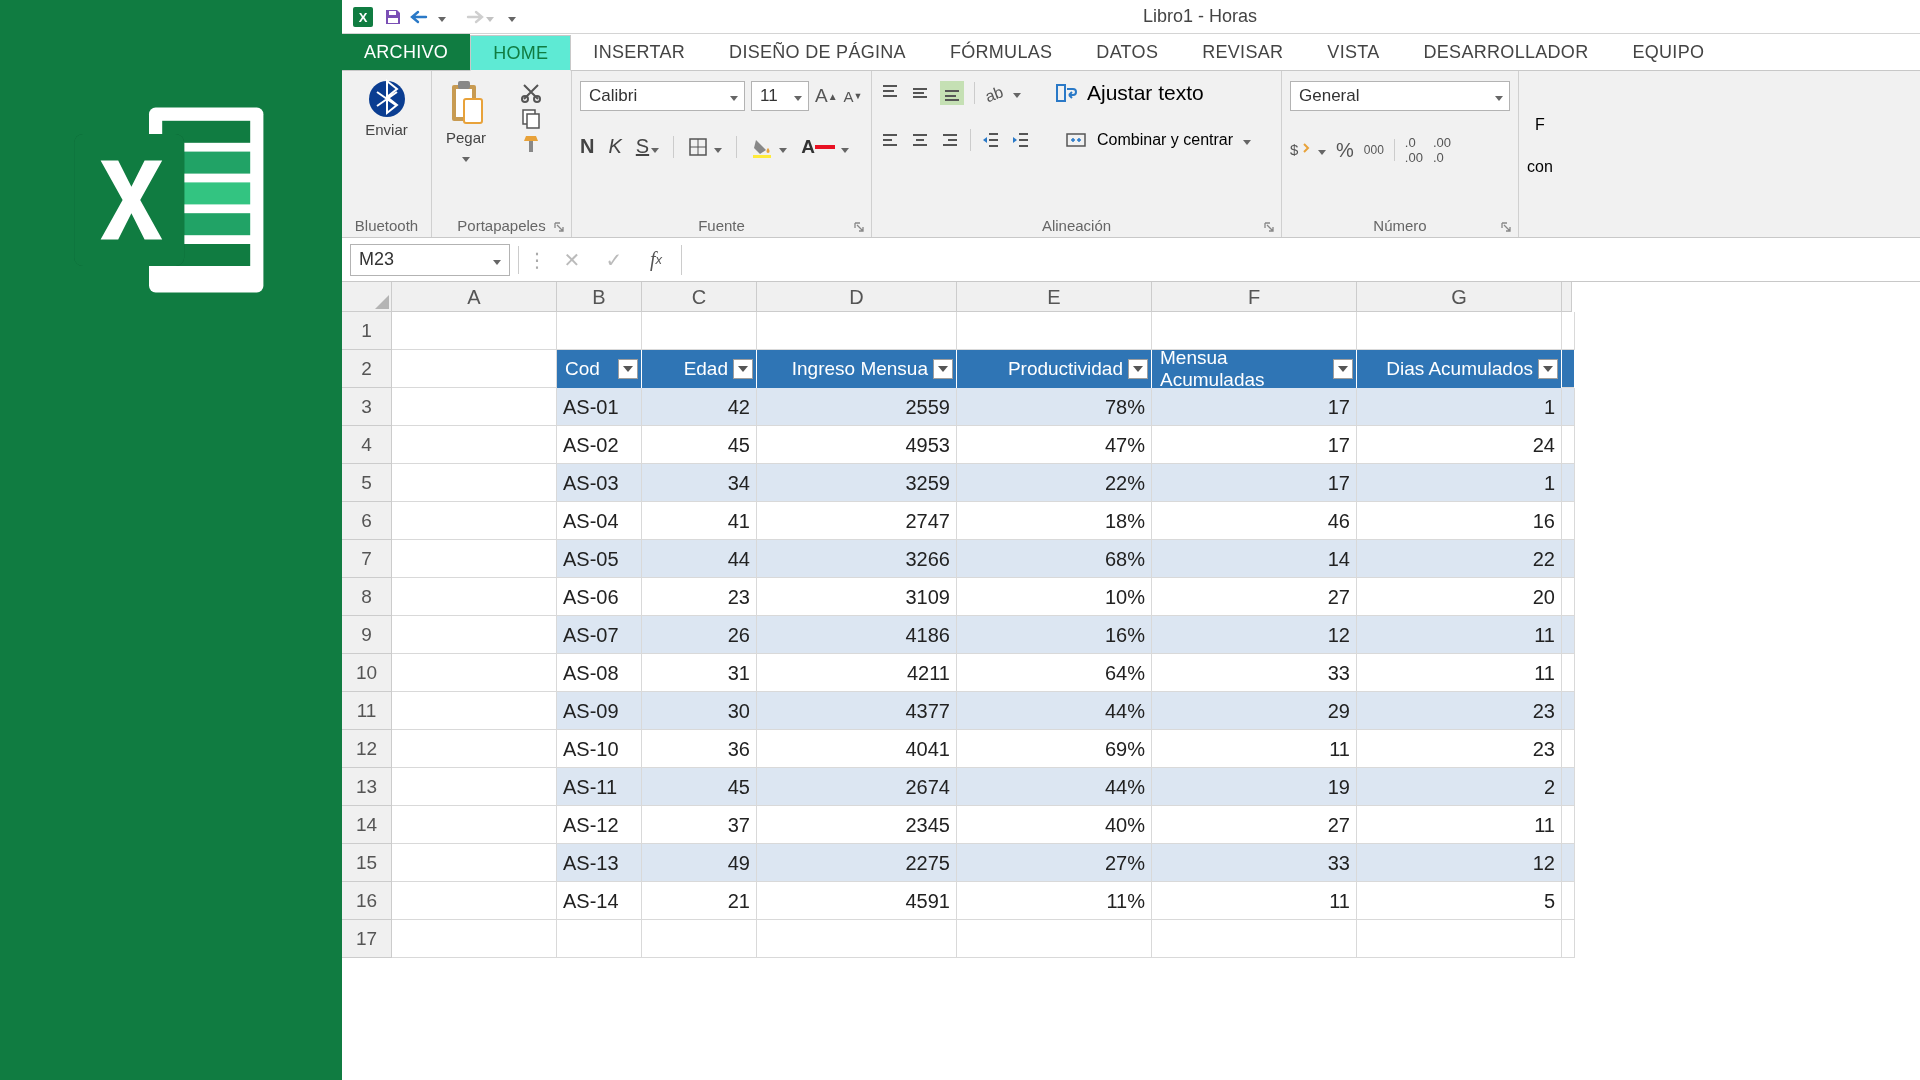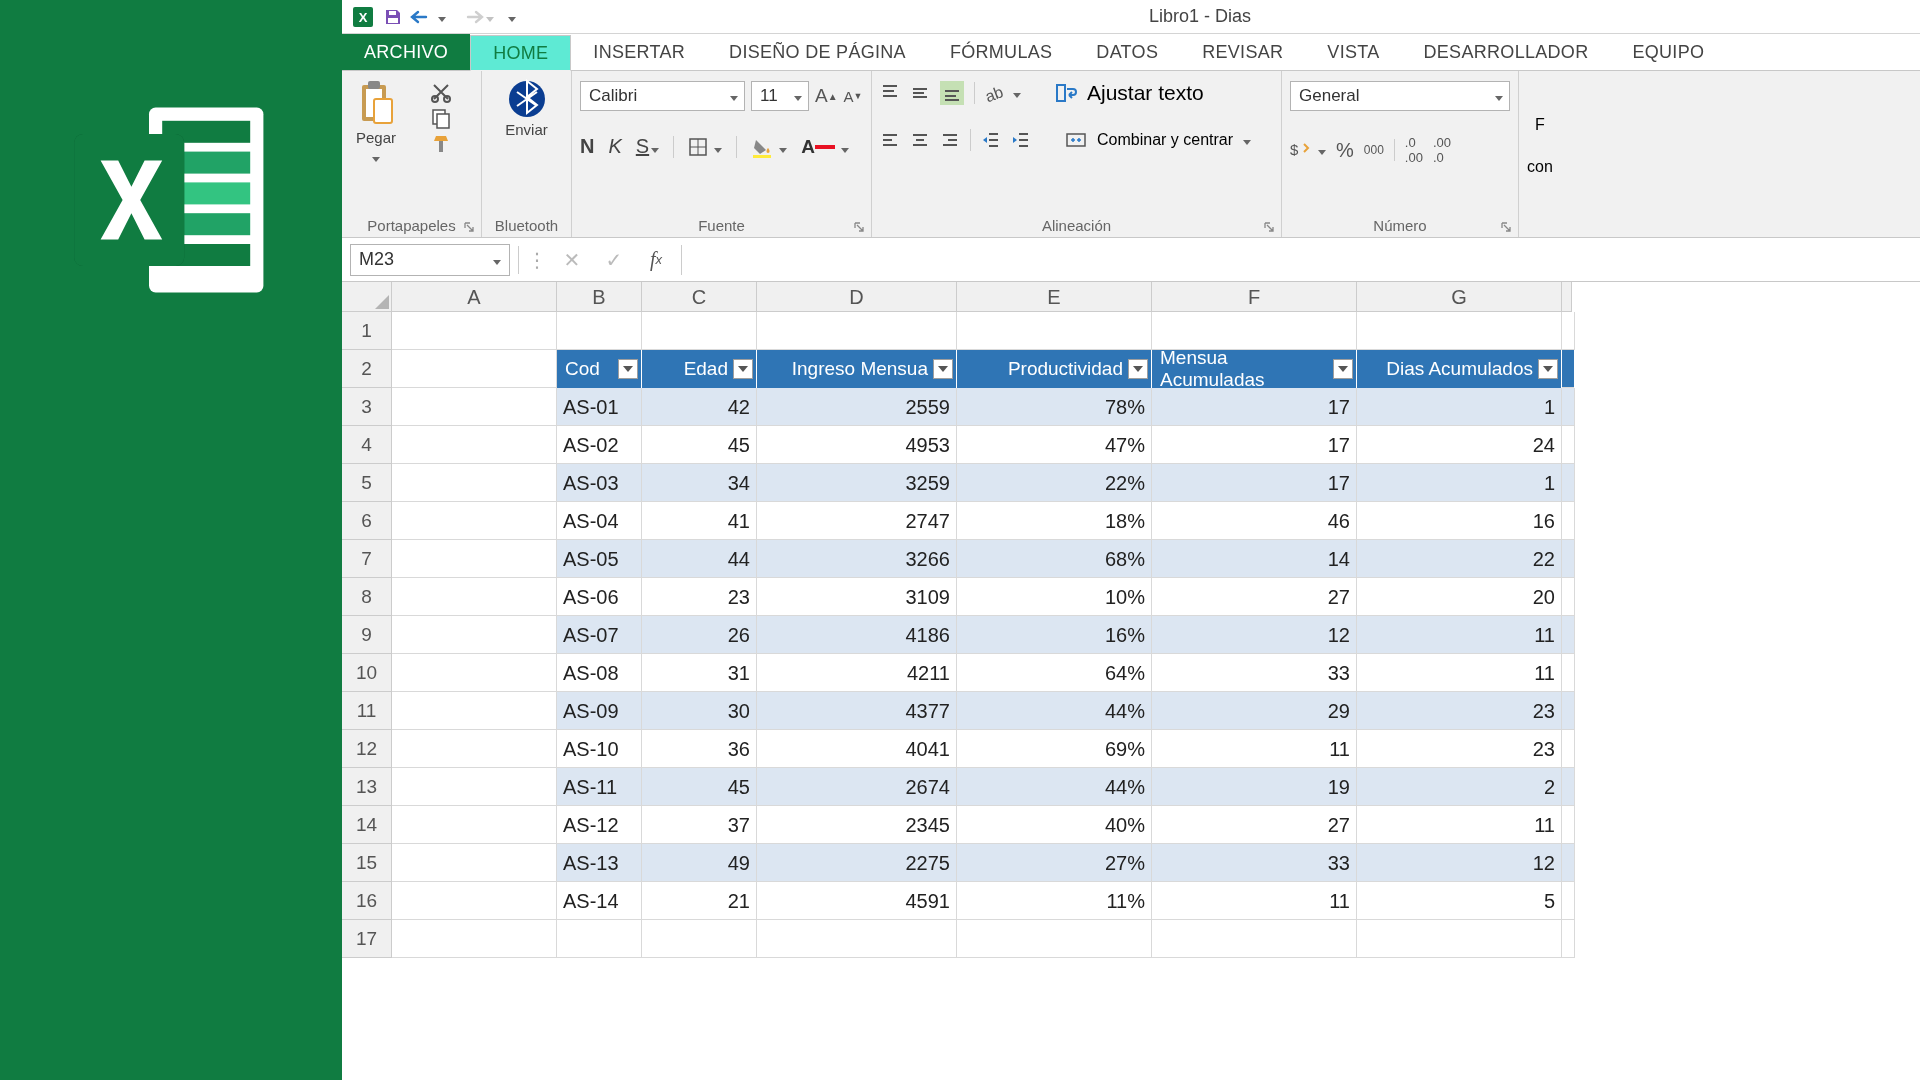--- a/index.html
+++ b/index.html
@@ -112,39 +112,54 @@
         </svg>
     </span>
     <span class="caret"></span>
     <span class="qicon" style="opacity:.4; margin-left:10px;">
       <svg width="26" height="16" viewBox="0 0 26 16">
           <path d="M18 3 L24 8 L18 13 M23 8 H10" stroke="#888" stroke-width="2.4" fill="none" stroke-linecap="round"></path>
         </svg>
     </span>
     <span class="caret" style="opacity:.4;"></span>
     <span class="caret" style="margin-left:14px;"></span>
-    <span class="title">Libro1 - Dias</span>
+    <span class="title">Libro1 - Horas</span>
   </div>
 
   <div class="tabs">
     <div class="tab file">ARCHIVO</div>
 
   <div class="tab active">HOME</div>
       <div class="tab">INSERTAR</div>
       <div class="tab">DISEÑO DE PÁGINA</div>
       <div class="tab">FÓRMULAS</div>
       <div class="tab">DATOS</div>
       <div class="tab">REVISAR</div>
       <div class="tab">VISTA</div>
       <div class="tab">DESARROLLADOR</div>
       <div class="tab">EQUIPO</div>
     </div>
 
   <div class="ribbon">
 
+    <div class="grp" style="min-width:90px;">
+      <div class="gbody" style="justify-content:center;">
+        <div class="rbtn">
+          <span class="iconbox">
+              <svg width="40" height="40" viewBox="0 0 40 40">
+                <circle cx="20" cy="20" r="18" fill="#0a3d91"></circle>
+                <path d="M20 6v28l10-8-10-8 10-8-10-8zM10 13l20 14M10 27l20-14" stroke="#fff" stroke-width="2" fill="none"></path>
+              </svg>
+            </span>
+          <span>Enviar</span>
+        </div>
+      </div>
+      <div class="glabel">Bluetooth</div>
+    </div>
+
     <div class="grp" style="min-width:140px;">
       <div class="gbody">
         <div class="rbtn">
           <span class="iconbox">
             <svg width="40" height="48" viewBox="0 0 40 48">
                 <rect x="6" y="6" width="24" height="36" rx="2" fill="#c89b52"></rect>
                 <rect x="10" y="10" width="16" height="28" fill="#fff"></rect>
                 <rect x="12" y="2" width="12" height="8" rx="2" fill="#888"></rect>
                 <rect x="18" y="20" width="18" height="24" rx="2" fill="#fff" stroke="#e8a23a" stroke-width="2"></rect>
               </svg>
@@ -171,35 +186,20 @@
                 <path d="M6 3 L16 3 L18 8 L4 8 Z" fill="#e8a23a"></path>
                 <rect x="9" y="8" width="4" height="11" fill="#888"></rect>
               </svg>
             </span>
         </div>
       </div>
       <div class="glabel">Portapapeles</div>
       <span class="launcher"><svg width="12" height="12" viewBox="0 0 12 12">
             <path d="M2 2h5M2 2v5M4 4l6 6M10 6v4h-4" stroke="#888" stroke-width="1.3" fill="none"></path>
           </svg></span>
-    </div>
-
-    <div class="grp" style="min-width:90px;">
-      <div class="gbody" style="justify-content:center;">
-        <div class="rbtn">
-          <span class="iconbox">
-              <svg width="40" height="40" viewBox="0 0 40 40">
-                <circle cx="20" cy="20" r="18" fill="#0a3d91"></circle>
-                <path d="M20 6v28l10-8-10-8 10-8-10-8zM10 13l20 14M10 27l20-14" stroke="#fff" stroke-width="2" fill="none"></path>
-              </svg>
-            </span>
-          <span>Enviar</span>
-        </div>
-      </div>
-      <div class="glabel">Bluetooth</div>
     </div>
 
     <div class="grp" style="min-width:300px;">
       <div class="gbody col gap10" style="padding-top:4px;">
         <div class="row gap6">
           <div class="combo" style="width:165px;">
             <span>Calibri</span>
               <span class="caret"></span>
           </div>
           <div class="combo" style="width:58px;">

